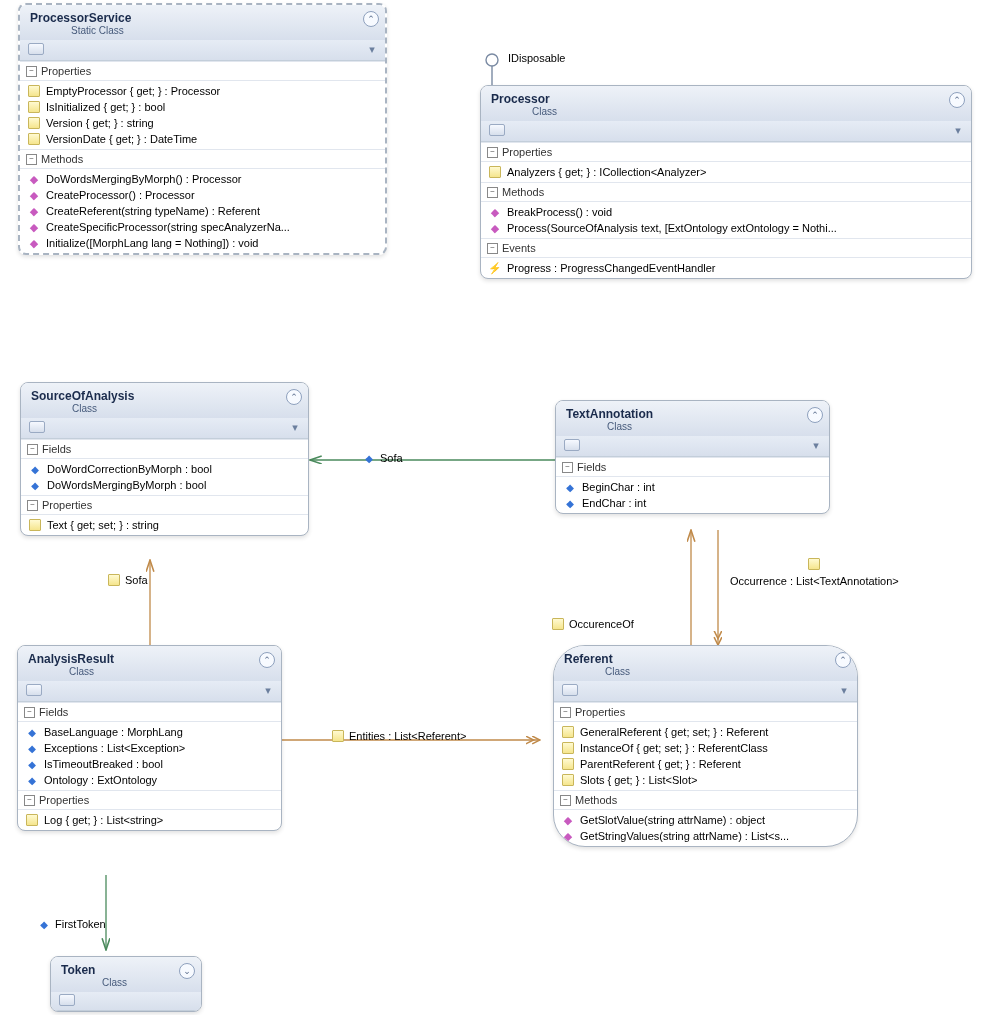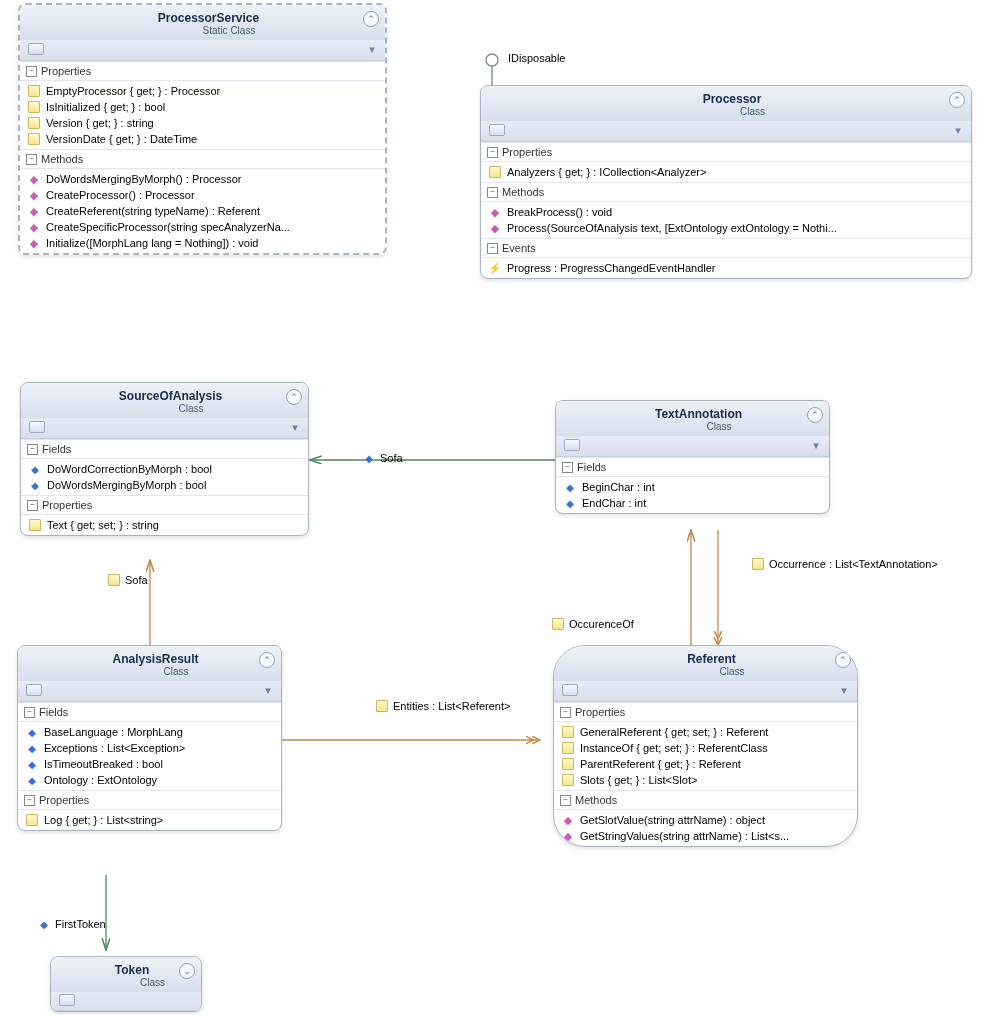--- a/index.html
+++ b/index.html
@@ -16,23 +16,22 @@
     position: absolute;
     border: 1px solid #a9b4c2;
     border-radius: 8px;
     background: #fff;
     box-shadow: 0 2px 4px rgba(0,0,0,0.12);
     overflow: hidden;
   }
   .class-box.dashed { border: 2px dashed #a9b4c2; }
   .class-header {
     background: linear-gradient(#eef2f8, #d7dfec);
-    padding: 6px 8px 4px 20px;
+    padding: 6px 8px 4px 10px;
     position: relative;
-    text-align: center;
   }
   .class-name { font-weight: bold; color: #1a2b4c; font-size: 12px; }
   .class-stereotype { color: #45597a; font-size: 10px; margin-left: 41px; }
   .chevron {
     position: absolute;
     top: 6px;
     right: 6px;
     width: 14px;
     height: 14px;
     border: 1px solid #8ea0bd;
@@ -462,33 +461,33 @@
 <div class="assoc-label" style="left:363px; top:452px;">
   <span class="m-icon icon-field">◆</span>
   <span>Sofa</span>
 </div>
 <div class="assoc-label" style="left:108px; top:574px;">
   <span class="m-icon">
       <span class="icon-prop"></span>
     </span>
   <span>Sofa</span>
 </div>
-<div class="assoc-label" style="left:332px; top:700px;margin-left:44px;">
+<div class="assoc-label" style="left:332px; top:730px;">
   <span class="m-icon">
       <span class="icon-prop"></span>
     </span>
   <span>Entities : List&lt;Referent&gt;</span>
 </div>
 <div class="assoc-label" style="left:552px; top:618px;">
   <span class="m-icon">
       <span class="icon-prop"></span>
     </span>
   <span>OccurenceOf</span>
 </div>
-<div class="assoc-label" style="left:752px; top:558px;">
+<div class="assoc-label" style="left:730px; top:558px;flex-direction:column;">
   <span class="m-icon">
       <span class="icon-prop"></span>
     </span>
   <span>Occurrence : List&lt;TextAnnotation&gt;</span>
 </div>
 <div class="assoc-label" style="left:38px; top:918px;">
   <span class="m-icon icon-field">◆</span>
   <span>FirstToken</span>
 </div>
 

